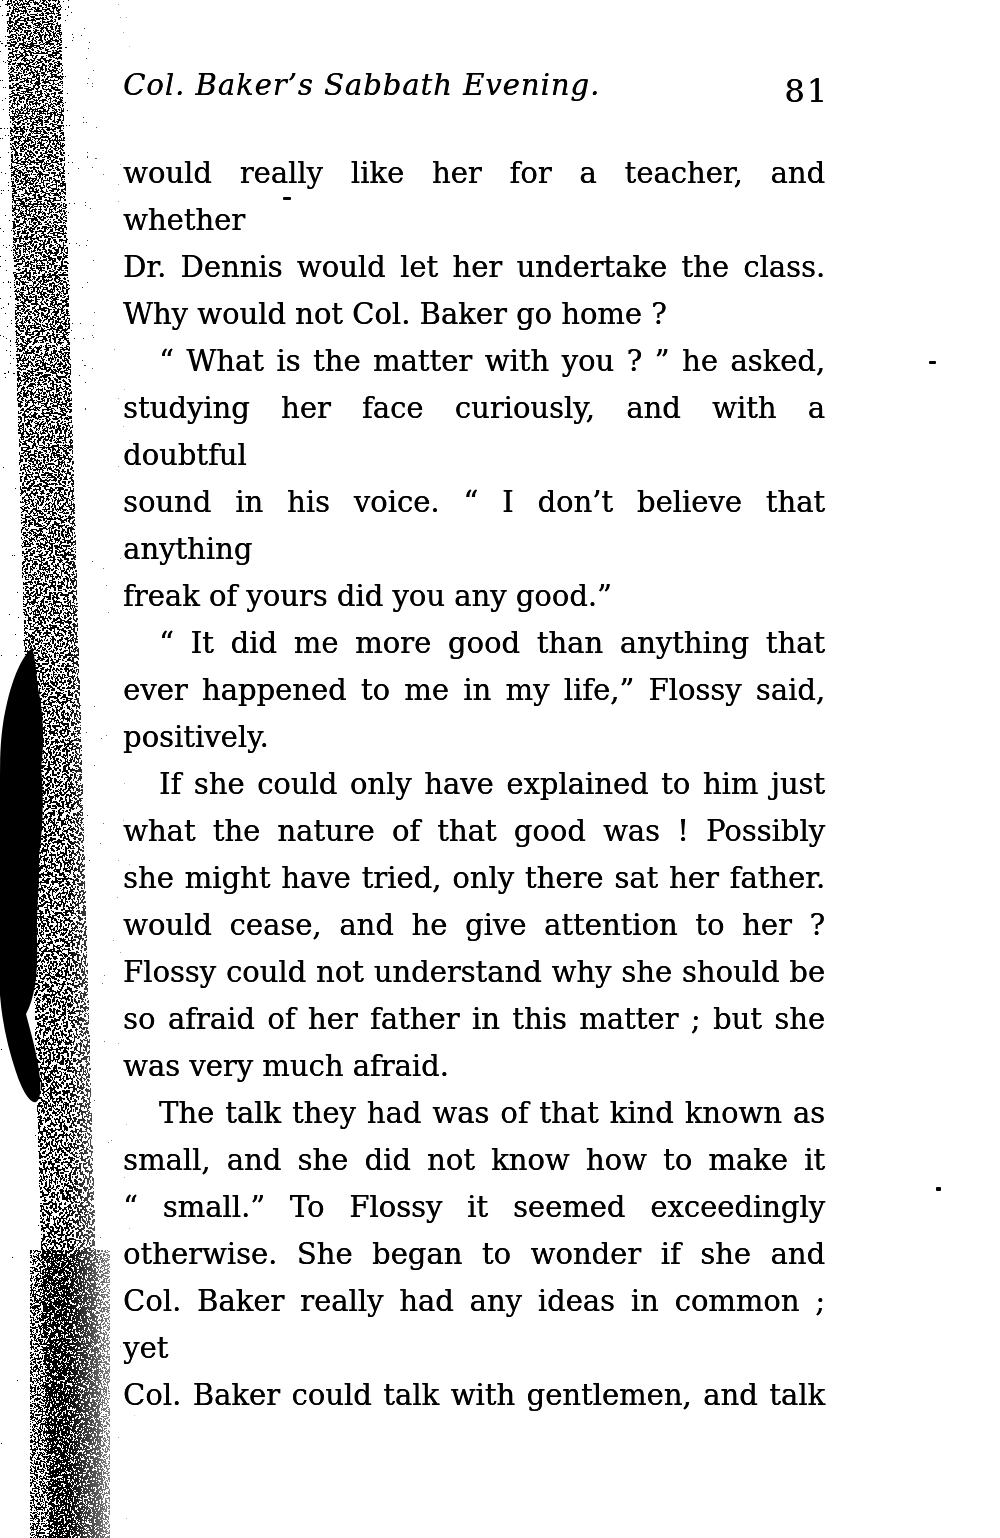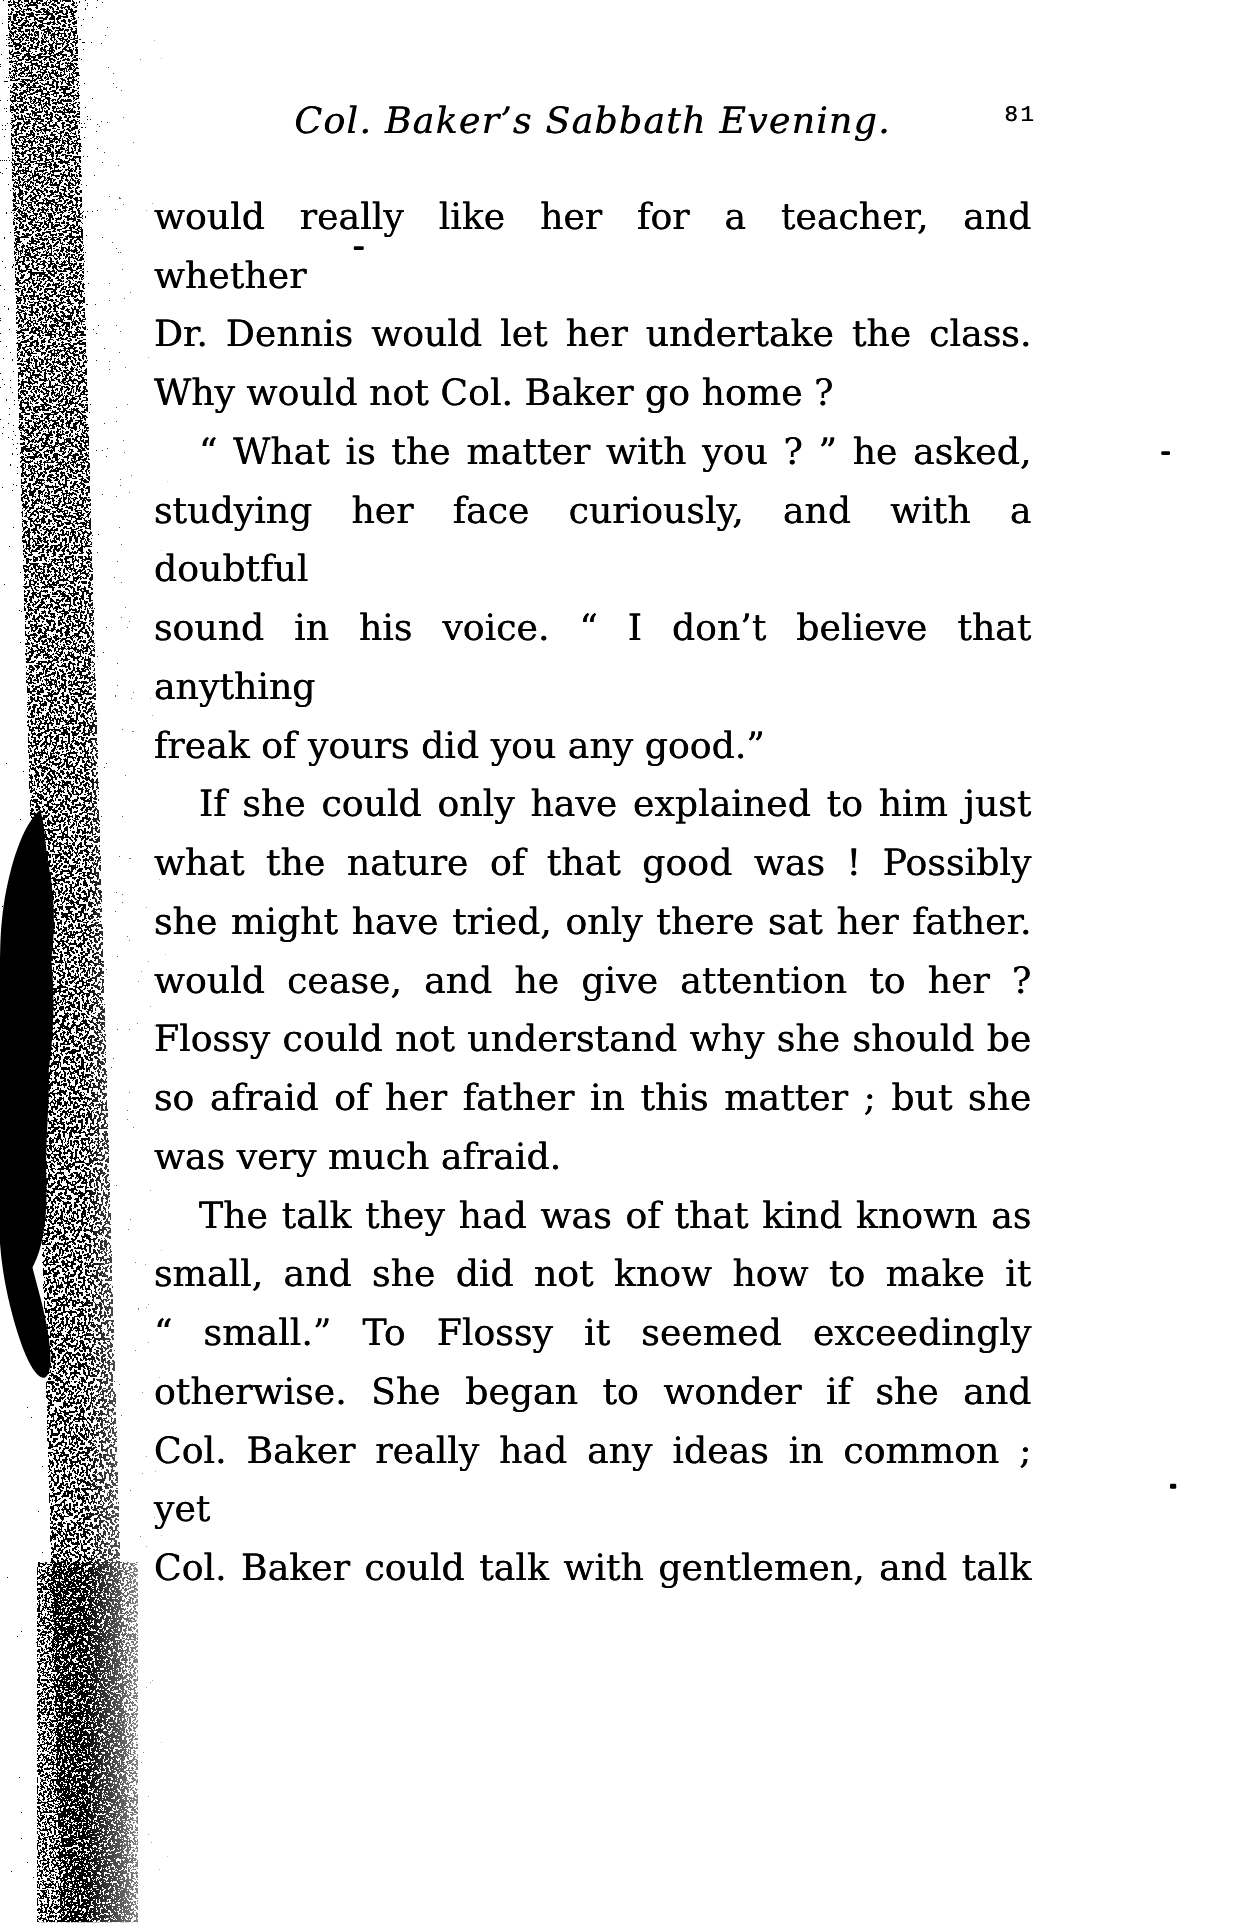--- a/index.html
+++ b/index.html
@@ -4,27 +4,27 @@
 <style>
   html,body{margin:0;padding:0}
   body{
     width:1000px;height:1538px;position:relative;overflow:hidden;
     background:#ffffff;color:#000;
     font-family:"DejaVu Serif","Liberation Serif",serif;
   }
   .page{position:absolute;inset:0}
   .noise-svg{position:absolute;left:0;top:0;pointer-events:none}
   .running-header{
-    position:absolute;top:79px;left:123px;width:702px;
-    text-align:center;font-style:italic;font-size:29px;letter-spacing:1px;
+    position:absolute;top:68px;left:123px;width:702px;
+    text-align:left;font-style:italic;font-size:29px;letter-spacing:1px;
     text-shadow:0.4px 0 0 #000;
   }
   .pagenum{
     position:absolute;right:-4px;top:4px;
-    font-style:normal;font-size:18px;letter-spacing:2px;text-shadow:0.4px 0 0 #000;font-family:Liberation Mono, monospace;
+    font-style:normal;font-size:32px;letter-spacing:2px;text-shadow:0.4px 0 0 #000;
   }
   .body-block{
     position:absolute;top:150px;left:123px;width:702px;
     font-size:29px;line-height:47px;text-shadow:0.35px 0 0 #000;
   }
   .para{margin:0}
   .line{text-align:justify;text-align-last:justify;white-space:normal}
   .line.end{text-align-last:left}
   .line.pf{text-indent:36px}
   .it{font-style:italic}
@@ -103,20 +103,25 @@
       <div class="line end">Why would not Col. Baker go home ?</div>
     </div>
 
     <div class="para">
       <div class="line pf">“ What is the matter with you ? ”  he asked,</div>
       <div class="line">studying her face curiously, and with a doubtful</div>
       <div class="line">sound in his voice.  “ I don’t believe that anything</div>
       <div class="line end">freak of yours did you any good.”</div>
     </div>
 
+    <div class="para">
+      <div class="line pf">“ It did me more good than anything that</div>
+      <div class="line">ever happened to me in my life,” Flossy said,</div>
+      <div class="line end">positively.</div>
+    </div>
 
     <div class="para">
       <div class="line pf">If she could only have explained to him just</div>
       <div class="line">what the nature of that good was !  Possibly</div>
       <div class="line">she might have tried, only there sat her father.</div>
       <div class="line">would cease, and he give attention to her ?</div>
       <div class="line">Flossy could not understand why she should be</div>
       <div class="line">so afraid of her father in this matter ; but she</div>
       <div class="line end">was very much afraid.</div>
     </div>

